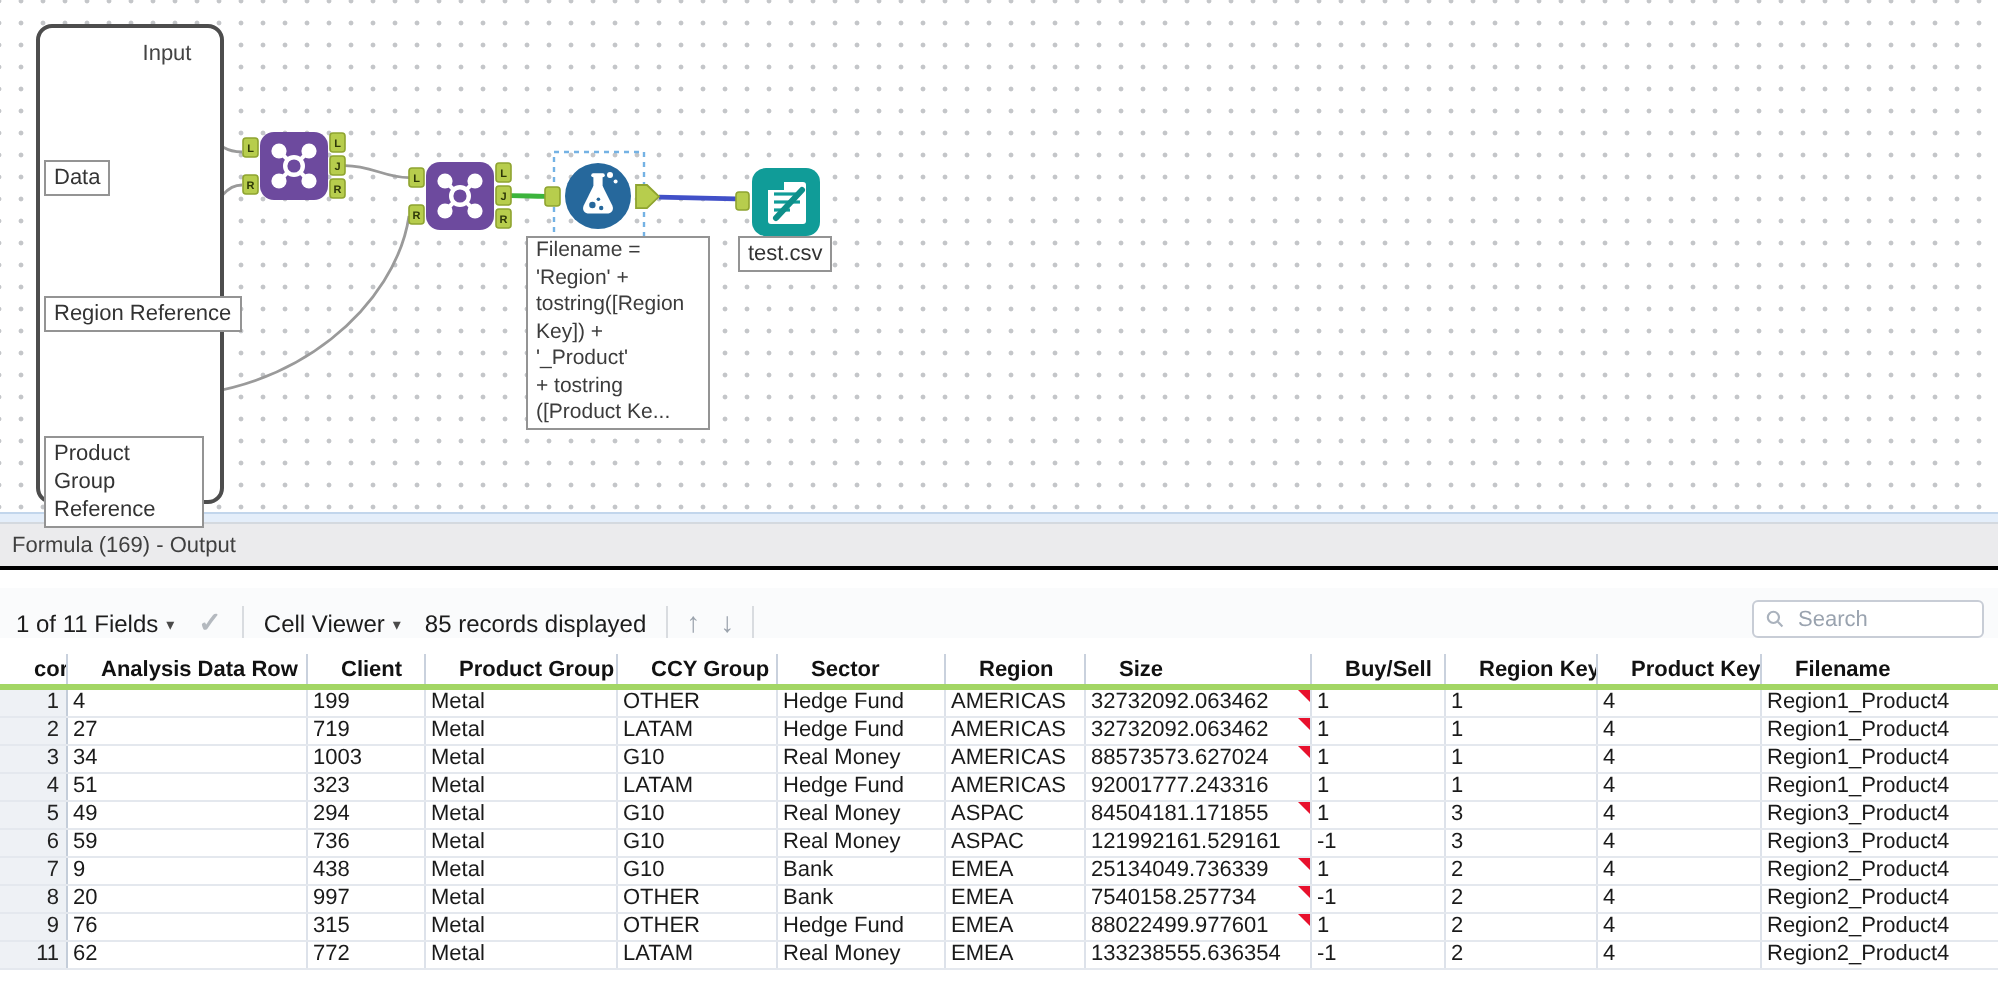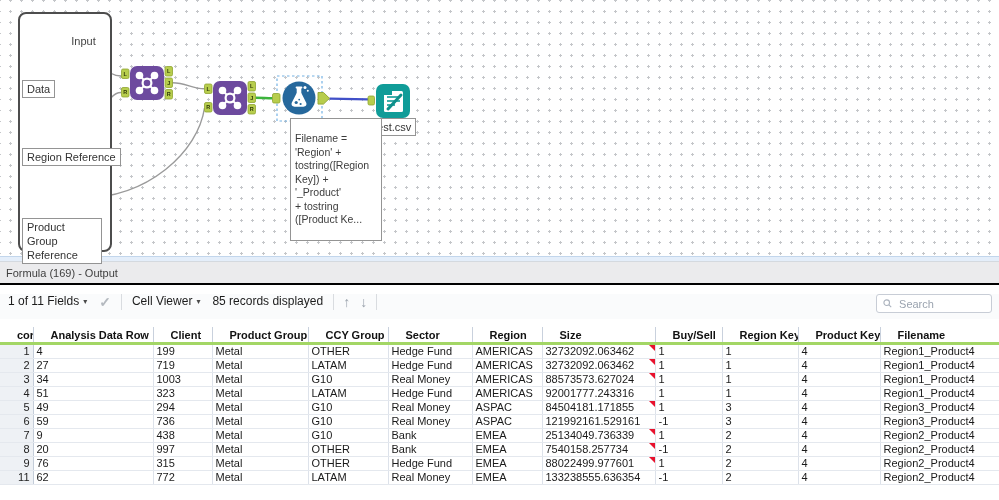--- a/index.html
+++ b/index.html
@@ -13,42 +13,42 @@
     position:relative;width:999px;height:256px;background:#fff;
     background-image:radial-gradient(circle,#c4c6c9 1px,transparent 1.4px);
     background-size:11px 11px;background-position:5px 6px;
   }
   .canvas svg{position:absolute;left:0;top:0;}
   .tool-container{
     position:absolute;left:18px;top:12px;width:94px;height:240px;
     border:2px solid #4d4d4d;border-radius:8px;background:#fff;box-sizing:border-box;
   }
   .container-label{
-    position:absolute;top:21px;left:0;right:0;text-align:center;
+    position:absolute;top:7px;left:0;right:0;text-align:center;
     font-size:11px;color:#444;margin-left:37px;
   }
   .node-label{
     position:absolute;background:#fff;border:1px solid #949494;
     font-size:11px;color:#333;padding:1px 4px;line-height:14px;white-space:nowrap;
   }
   .node-label.wrap{white-space:normal;}
   .annotation-box{
-    position:absolute;left:290px;top:118px;width:82px;
-    background:#fff;border:1px solid #949494;padding:13px 4px;
+    position:absolute;left:263px;top:118px;width:82px;
+    background:#fff;border:1px solid #949494;padding:0 4px;
     font-size:10.5px;line-height:13.5px;color:#3c3c3c;white-space:pre-line;
   }
   svg text.tab-letter{font-family:"Liberation Sans",sans-serif;font-size:5.5px;font-weight:bold;fill:#2e3808;}
   
   .splitter{height:6px;background:#e4eefa;border-top:1px solid #c2d6ec;border-bottom:1px solid #d4d9df;box-sizing:border-box;}
   .panel-header{
     height:23px;background:#ebebed;border-bottom:2px solid #000000;
     font-size:11px;color:#3f3f3f;line-height:22px;padding-left:6px;box-sizing:border-box;
   }
   .toolbar{
-    height:25px;margin-top:9px;display:flex;align-items:flex-start;
+    height:25px;margin-top:9px;display:flex;align-items:flex-end;
     background:#fafbfc;font-size:12px;color:#1c1c1c;padding:0 2px;box-sizing:border-box;
   }
   .tb-item{display:flex;align-items:center;gap:4px;padding:0 6px;cursor:default;}
   .caret{font-size:8px;color:#4a4a4a;}
   .check{color:#b4b9bf;font-size:14px;font-weight:bold;padding:0 6px;}
   .tb-sep{width:1px;height:16px;background:#d9dce0;margin:0 4px;}
   .arrow{font-size:14px;color:#9aa2ac;padding:0 5px;}
   .tb-spacer{flex:1;}
   .search-box{
     display:flex;align-items:center;gap:5px;width:116px;height:19px;

